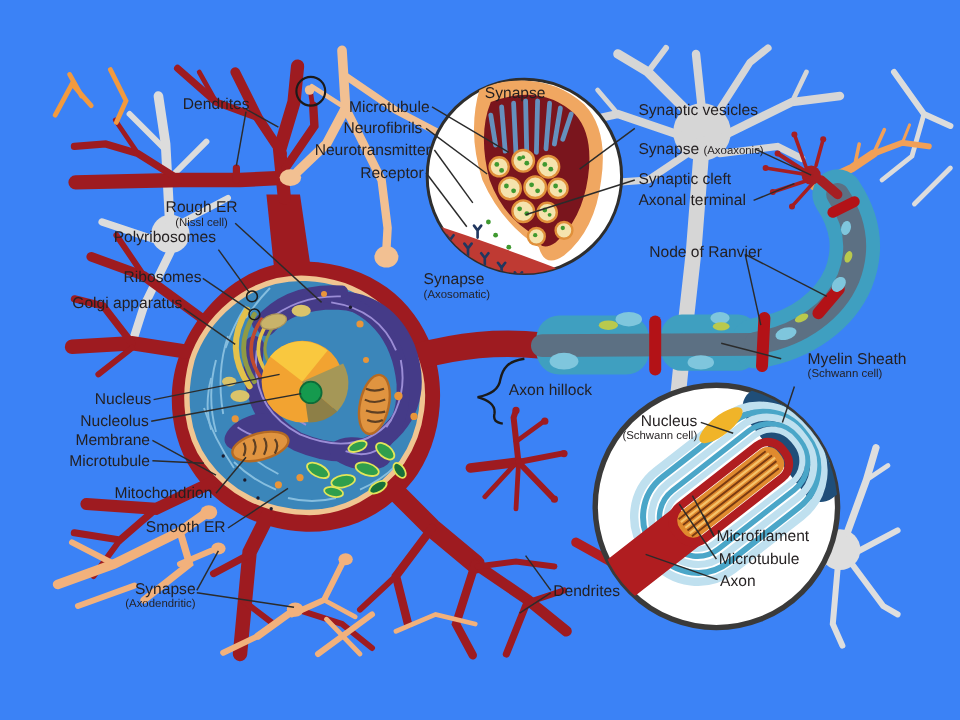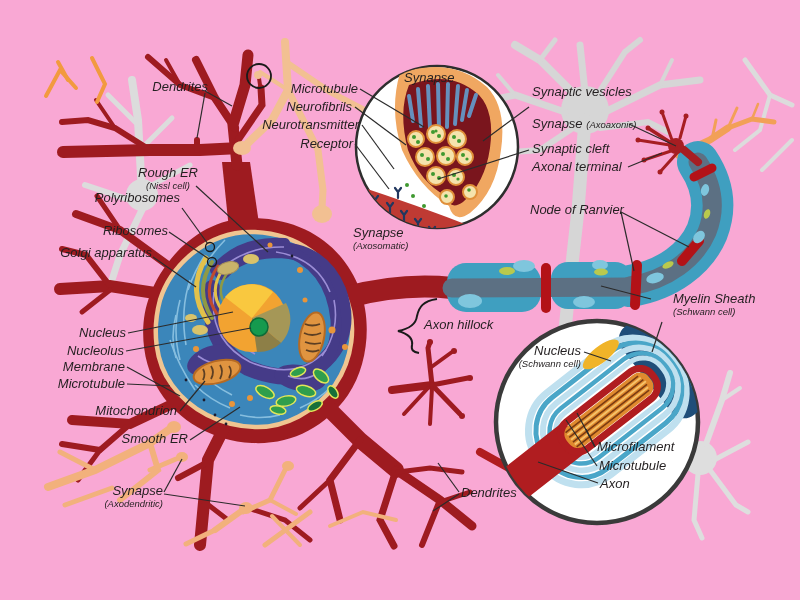--- a/index.html
+++ b/index.html
@@ -1,17 +1,17 @@
 <!DOCTYPE html>
 <html><head>
 <meta charset="utf-8">
 <style>
   html,body{margin:0;padding:0;background:#ffffff;}
-  #stage{position:relative;width:800px;height:600px;background:#f9a8d4;overflow:hidden;
-         font-family:"Liberation Sans",sans-serif;color:#231f20;font-style:italic;}
+  #stage{position:relative;width:800px;height:600px;background:#3b82f6;overflow:hidden;
+         font-family:"Liberation Sans",sans-serif;color:#231f20;}
   #stage svg{position:absolute;left:0;top:0;}
   .lbl{position:absolute;font-size:13px;line-height:1.12;white-space:nowrap;z-index:10;}
   .lbl .sub{font-size:9.5px;}
   .lbl .blk{display:block;margin-left:23px;}
   .ctr{text-align:center;}
   .rgt{text-align:right;}
 </style>
 </head>
 <body>
 
@@ -513,21 +513,21 @@
 <div class="lbl" style="right:592px;top:80px;"><span>Dendrites</span></div>
 <div class="lbl" style="right:442px;top:82px;"><span>Microtubule</span></div>
 <div class="lbl" style="right:448px;top:100px;"><span>Neurofibrils</span></div>
 <div class="lbl" style="right:441px;top:118px;margin-left:36px;"><span>Neurotransmitter</span></div>
 <div class="lbl" style="right:447px;top:137px;"><span>Receptor</span></div>
 <div class="lbl" style="left:404px;top:71px;"><span>Synapse</span></div>
 <div class="lbl" style="left:532px;top:85px;"><span>Synaptic vesicles</span></div>
 <div class="lbl" style="left:532px;top:117px;"><span>Synapse</span> <span class="sub">(Axoaxonic)</span></div>
 <div class="lbl" style="left:532px;top:142px;"><span>Synaptic cleft</span></div>
 <div class="lbl" style="left:532px;top:160px;"><span>Axonal terminal</span></div>
-<div class="lbl" style="left:530px;top:203px;"><span>Node of Ranvier</span></div>
+<div class="lbl" style="left:541px;top:203px;"><span>Node of Ranvier</span></div>
 <div class="lbl ctr" style="right:602px;top:166px;">
       <span class="blk">Rough ER</span>
       <span class="blk sub">(Nissl cell)</span>
     </div>
 <div class="lbl" style="right:620px;top:191px;"><span>Polyribosomes</span></div>
 <div class="lbl" style="right:632px;top:224px;"><span>Ribosomes</span></div>
 <div class="lbl" style="right:648px;top:246px;"><span>Golgi apparatus</span></div>
 <div class="lbl ctr" style="left:330px;top:226px;width:64px;">
       <span class="blk">Synapse</span>
       <span class="blk sub">(Axosomatic)</span>

